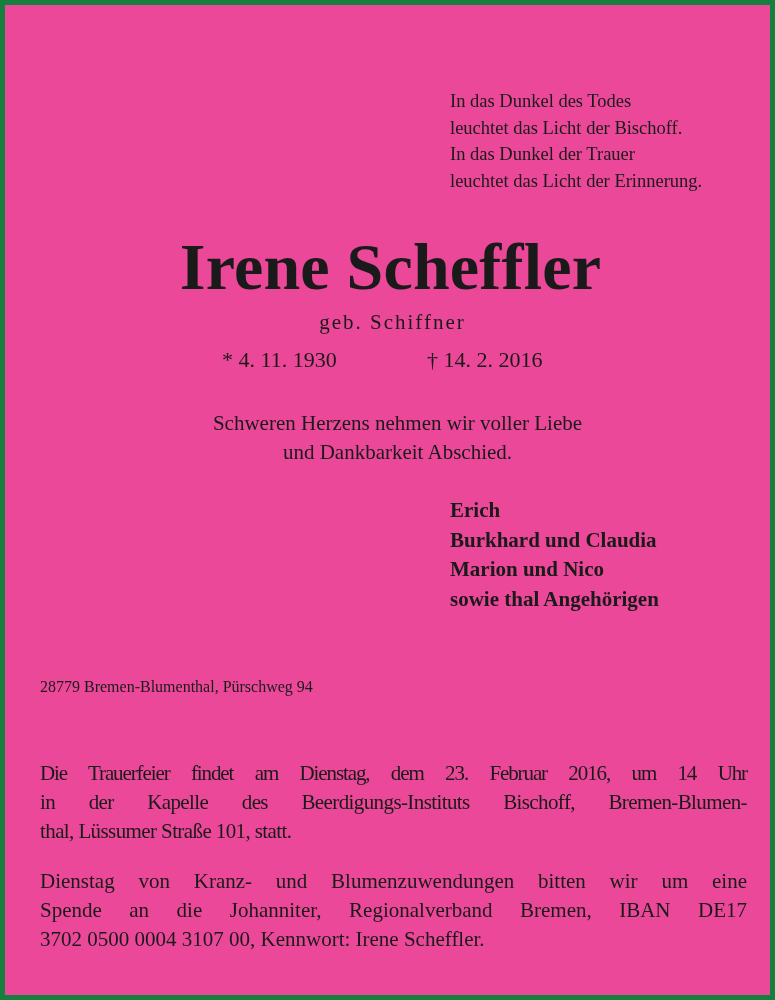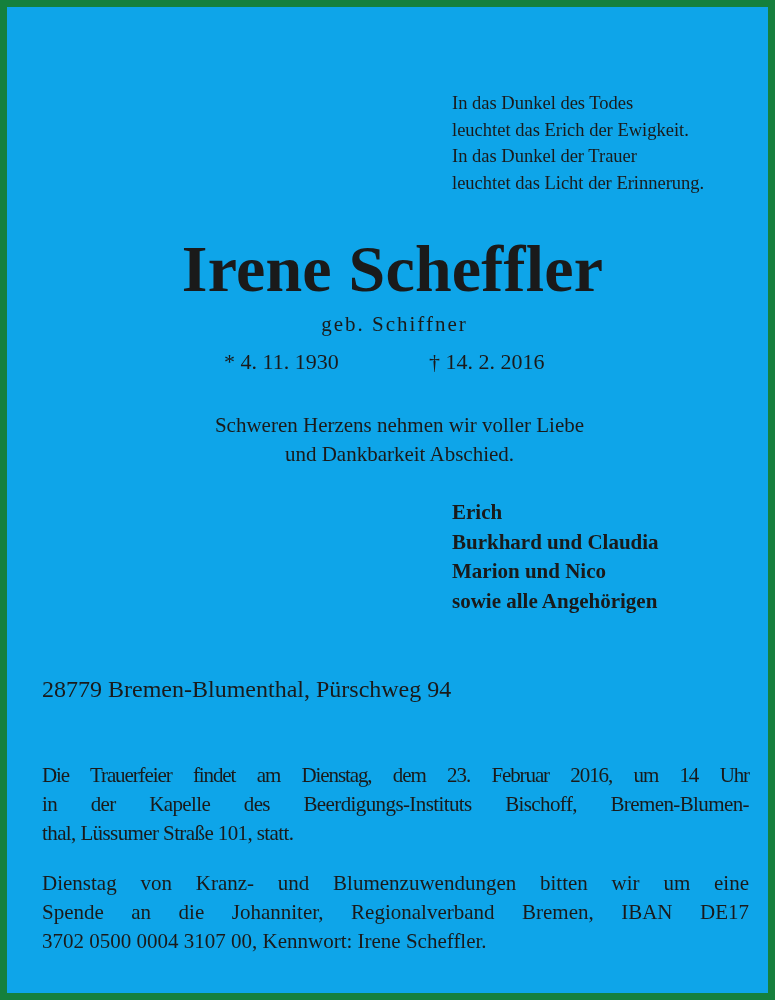--- a/index.html
+++ b/index.html
@@ -1,50 +1,50 @@
 <!DOCTYPE html>
 <html><head>
   <meta charset="utf-8">
   <style>
     html, body { margin: 0; padding: 0; background: #fff; }
     body { width: 775px; height: 1000px; position: relative; overflow: hidden; }
     .frame {
       position: absolute; left: 0; top: 0; width: 775px; height: 1000px;
-      box-sizing: border-box; border: 7px solid #15803d; background: #0ea5e9;
+      box-sizing: border-box; border: 5px solid #15803d; background: #ec4899;
     }
     .serif { font-family: "Liberation Serif", "DejaVu Serif", serif; color: #1a1a1a; }
     .abs { position: absolute; }
     .poem { left: 445px; top: 83px; font-size: 18.5px; line-height: 26.5px; white-space: nowrap; }
     .poem div { display: block; }
     .name { left: 0; width: 775px; top: 222px; text-align: center; font-size: 66px; font-weight: bold; line-height: 80px; letter-spacing: 0.2px; padding-left: 0; }
     .name span { display: inline-block; transform: translateX(-2px); }
     .born-name { left: 0; width: 775px; top: 302px; text-align: center; font-size: 21px; line-height: 30px; letter-spacing: 2px; }
     .born-name span { display: inline-block; transform: translateX(0px); }
     .dates { top: 340px; font-size: 22px; line-height: 30px; white-space: nowrap; }
     .date-birth { left: 217px; }
     .date-death { left: 422px; }
     .message { left: 0; width: 775px; top: 404px; text-align: center; font-size: 21px; line-height: 29px; }
     .message div { transform: translateX(5px); }
     .family { left: 445px; top: 491px; font-size: 21px; font-weight: bold; line-height: 29.5px; white-space: nowrap; }
-    .address { left: 35px; top: 667px; font-size: 24px; line-height: 30px; white-space: nowrap; }
+    .address { left: 35px; top: 667px; font-size: 16px; line-height: 30px; white-space: nowrap; }
     .para { left: 35px; width: 707px; font-size: 21px; line-height: 29px; margin-top: 23px; }
     .para div { white-space: nowrap; }
     .ceremony { top: 731px; letter-spacing: -0.6px; }
     .ceremony .l1 { letter-spacing: -1.1px; word-spacing: -1px; }
     .donation { top: 839px; }
     .justify { text-align: justify; text-align-last: justify; white-space: normal !important; }
   </style>
 </head>
 <body>
 
 <div class="frame">
 
   <div class="abs serif poem">
     <div>In das Dunkel des Todes</div>
-    <div>leuchtet das Erich der Ewigkeit.</div>
+    <div>leuchtet das Licht der Bischoff.</div>
     <div>In das Dunkel der Trauer</div>
     <div>leuchtet das Licht der Erinnerung.</div>
   </div>
 
   <div class="abs serif name">
     <span>Irene Scheffler</span>
   </div>
 
   <div class="abs serif born-name">
     <span>geb. Schiffner</span>
@@ -55,21 +55,21 @@
 
   <div class="abs serif message">
     <div>Schweren Herzens nehmen wir voller Liebe</div>
     <div>und Dankbarkeit Abschied.</div>
   </div>
 
   <div class="abs serif family">
     <div>Erich</div>
     <div>Burkhard und Claudia</div>
     <div>Marion und Nico</div>
-    <div>sowie alle Angehörigen</div>
+    <div>sowie thal Angehörigen</div>
   </div>
 
   <div class="abs serif address">28779 Bremen-Blumenthal, Pürschweg 94</div>
 
   <div class="abs serif para ceremony">
     <div class="l1 justify">Die Trauerfeier findet am Dienstag, dem 23. Februar 2016, um 14 Uhr</div>
     <div class="justify">in der Kapelle des Beerdigungs-Instituts Bischoff, Bremen-Blumen-</div>
     <div>thal, Lüssumer Straße 101, statt.</div>
   </div>
 

